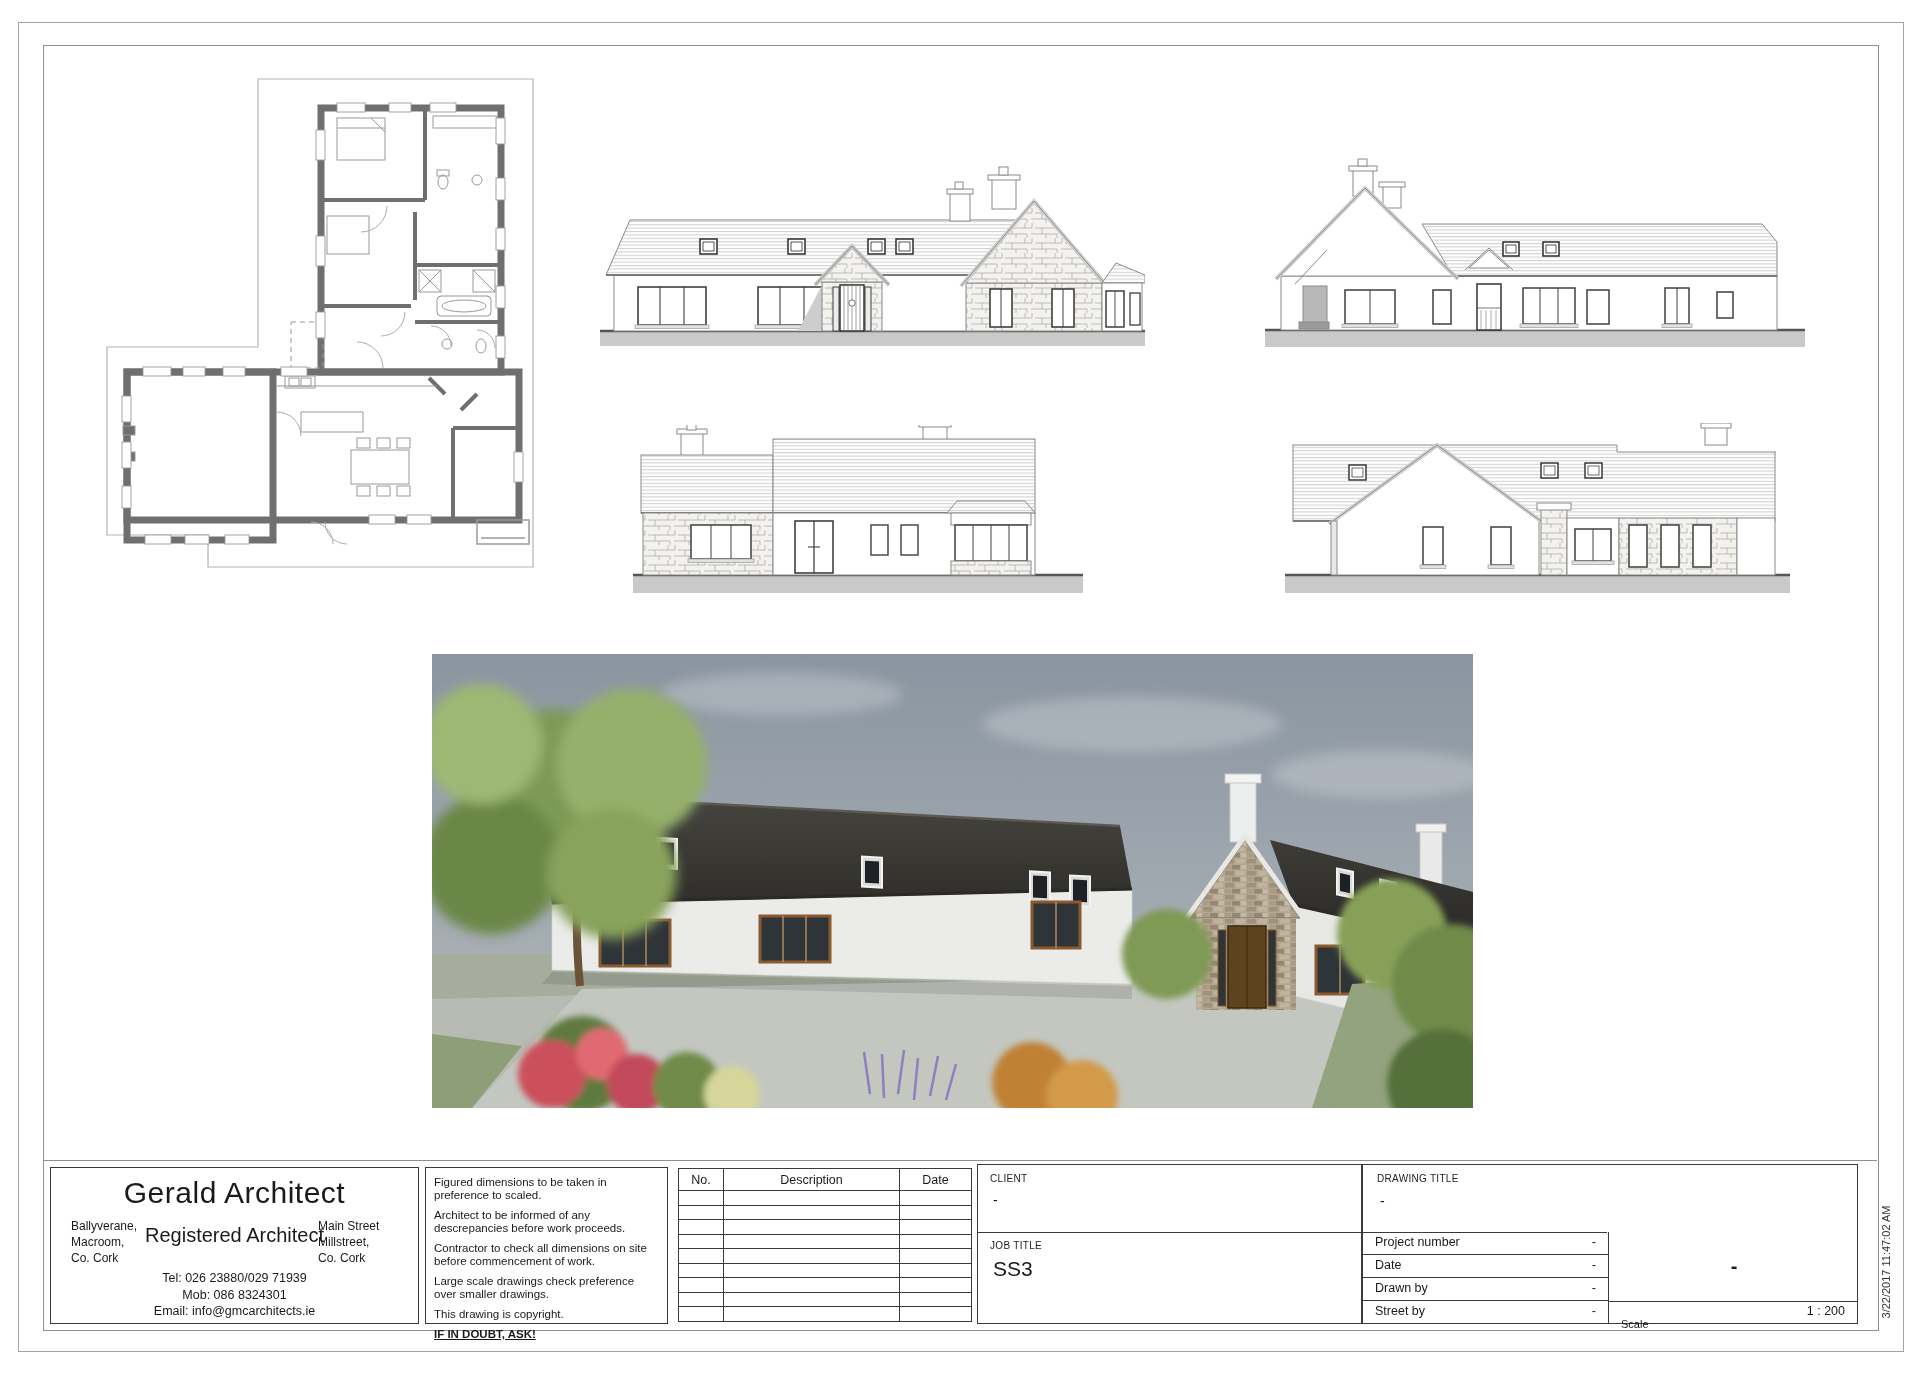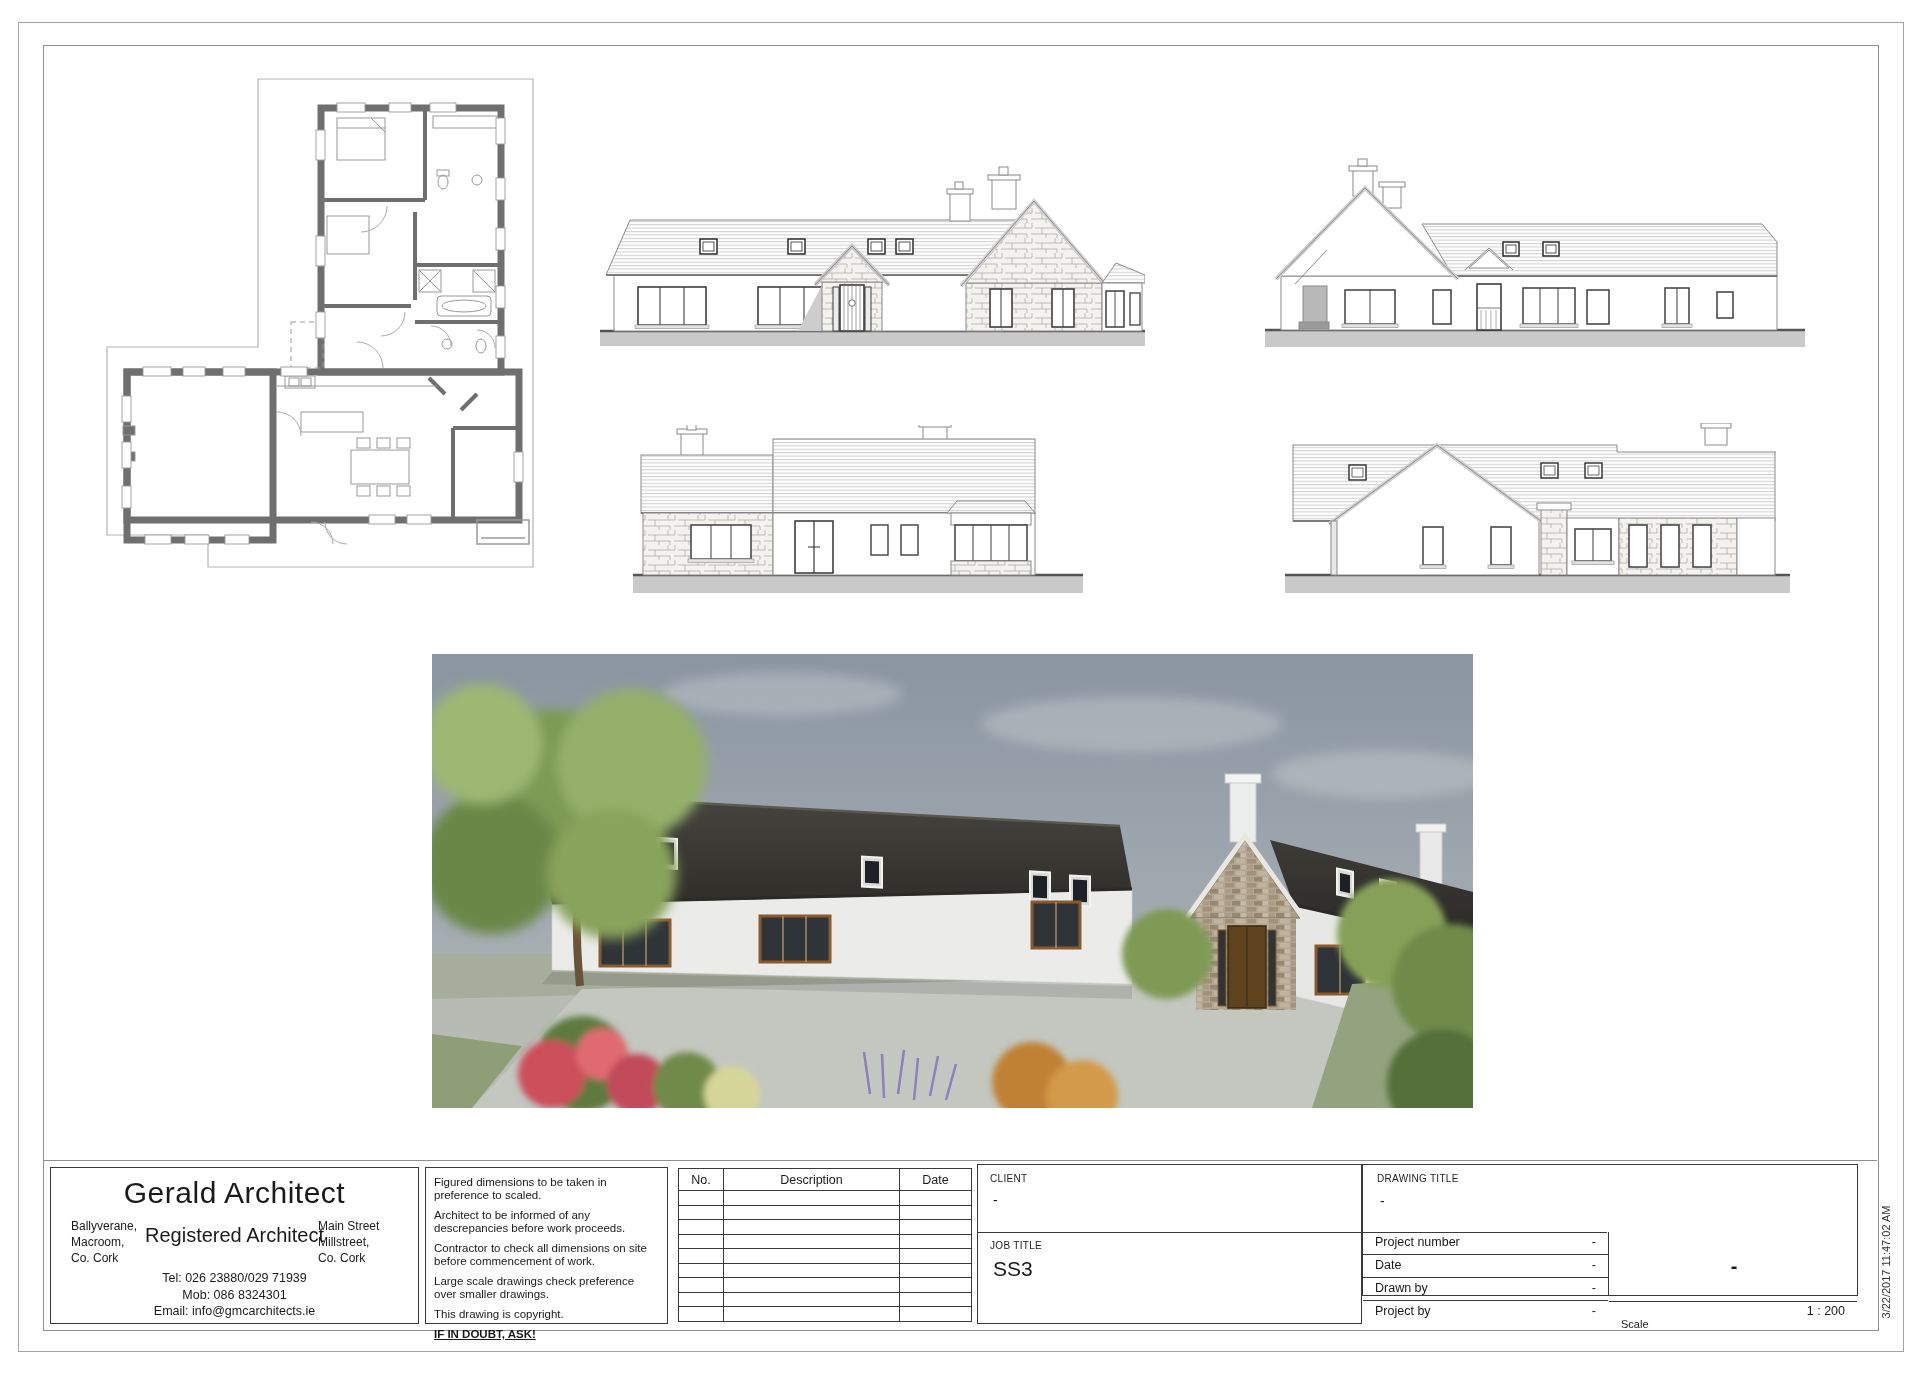--- a/index.html
+++ b/index.html
@@ -24,21 +24,21 @@
   .notes p{margin:2px 0 7px 0;}
   .notes .warn{font-weight:bold;text-decoration:underline;margin-bottom:0;}
 
   .revtable{left:635px;top:7px;width:290px;height:153px;border-collapse:collapse;position:absolute;table-layout:fixed;background:#fff;}
   .revtable th,.revtable td{border:1px solid #3a3a3a;padding:0;font-weight:normal;}
   .revtable th{font-size:12.5px;height:21px;}
   .revtable td{height:13.5px;}
   .col-no{width:44px;}  .col-desc{width:175px;}  .col-date{width:71px;}
 
   .clientpanel{left:934px;top:3px;width:385px;height:160px;}
-  .rightpanel{left:1319px;top:3px;width:496px;height:132px;}
+  .rightpanel{left:1319px;top:3px;width:496px;height:160px;}
   .small-label{position:absolute;font-size:10px;color:#222;letter-spacing:.3px;}
   .dash-val{position:absolute;font-size:14px;}
   .job-val{position:absolute;font-size:21px;}
   .hdiv{position:absolute;left:0;right:0;border-top:1px solid #3a3a3a;}
   .vdiv{position:absolute;border-left:1px solid #3a3a3a;}
   .frow{position:absolute;left:0;width:245px;height:23px;border-bottom:1px solid #3a3a3a;box-sizing:border-box;}
   .frow .fl{position:absolute;left:12px;top:3px;font-size:12.5px;}
   .frow .fv{position:absolute;right:12px;top:3px;font-size:12.5px;}
   .sheetnum{position:absolute;left:246px;top:67px;width:250px;height:69px;display:flex;align-items:center;justify-content:center;
             font-size:20px;font-weight:bold;}
@@ -666,21 +666,21 @@
       </div>
       <div class="frow" style="top:90px">
         <span class="fl">Date</span>
         <span class="fv">-</span>
       </div>
       <div class="frow" style="top:113px">
         <span class="fl">Drawn by</span>
         <span class="fv">-</span>
       </div>
       <div class="frow" style="top:136px;border-bottom:none">
-        <span class="fl">Project by</span>
+        <span class="fl">Street by</span>
         <span class="fv">-</span>
       </div>
       <div class="vdiv" style="left:245px;top:67px;bottom:0"></div>
       <div class="sheetnum">-</div>
       <div class="hdiv" style="left:246px;top:136px"></div>
       <div class="scalerow">
         <span class="fl">Scale</span>
         <span class="fv">1 : 200</span>
       </div>
     </div>

